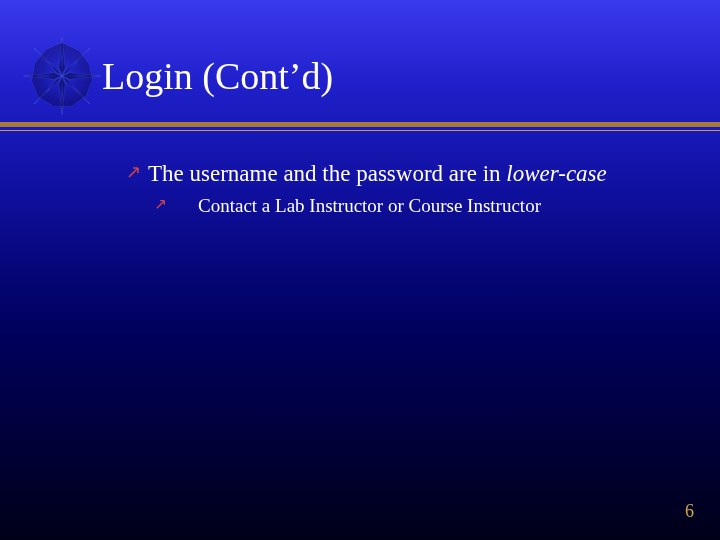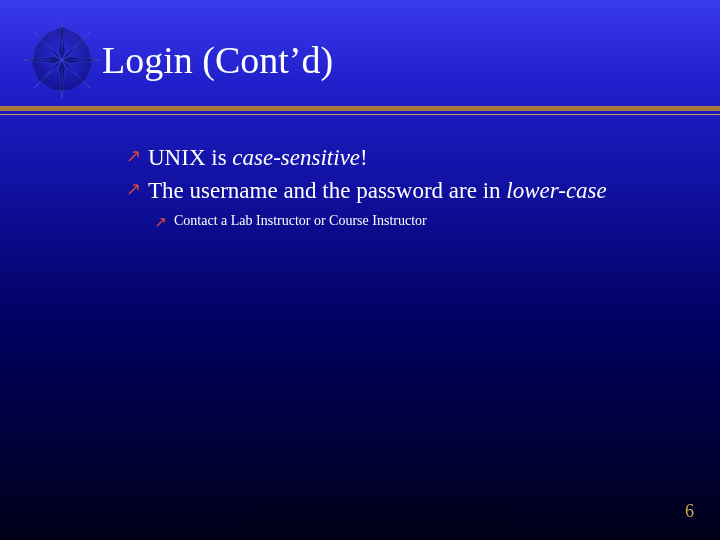--- a/index.html
+++ b/index.html
@@ -6,21 +6,21 @@
   html, body { width: 720px; height: 540px; overflow: hidden; }
   body {
     background: linear-gradient(to bottom, #3a3aee 0%, #2020cc 15%, #1010a0 35%, #000060 60%, #000018 100%);
     font-family: "Times New Roman", Times, serif;
     color: #fff;
     position: relative;
   }
   .title-row {
     display: flex;
     align-items: center;
-    padding: 20px 0 0 16px;
+    padding: 36px 0 0 16px;
   }
   .star-wrap {
     width: 92px;
     height: 80px;
     display: flex;
     align-items: center;
     justify-content: center;
     flex-shrink: 0;
   }
   .star-wrap svg { width: 92px; height: 80px; }
@@ -53,21 +53,21 @@
     line-height: 1.28;
     color: #fff;
     padding-left: 6px;
   }
   .sub {
     padding-left: 28px;
     margin-top: 6px;
     margin-bottom: 10px;
   }
   .sub .arrow { width: 12px; margin-top: 5px; }
-  .sub .btext { font-size: 14px; }
+  .sub .btext { font-size: 19px; margin-left: 24px; }
   .italic { font-style: italic; }
   .pagenum {
     position: absolute;
     bottom: 18px;
     right: 26px;
     color: #d4a64b;
     font-size: 18px;
   }
 </style>
 </head>
@@ -100,30 +100,20 @@
 </div>
 
 <div class="rule">
   <div class="bronze"></div>
   <div class="gap"></div>
   <div class="thin"></div>
 </div>
 
 <div class="content">
 
-  <div class="bullet">
-    <span class="arrow">
-      <svg width="12" height="12" viewBox="0 0 12 12">
-          <path d="M1 11 L10 2 M10 2 L5 2 M10 2 L10 7" stroke="#c44" stroke-width="1.6" fill="none"></path>
-        </svg>
-    </span>
-    <span class="btext">
-      <span>UNIX is </span><span class="italic">case-sensitive</span><span>!</span>
-    </span>
-  </div>
 
   <div class="bullet">
     <span class="arrow">
       <svg width="12" height="12" viewBox="0 0 12 12">
           <path d="M1 11 L10 2 M10 2 L5 2 M10 2 L10 7" stroke="#c44" stroke-width="1.6" fill="none"></path>
         </svg>
     </span>
     <span class="btext">
       <span>The username and the password are in </span><span class="italic">lower-case</span><span></span>
     </span>

